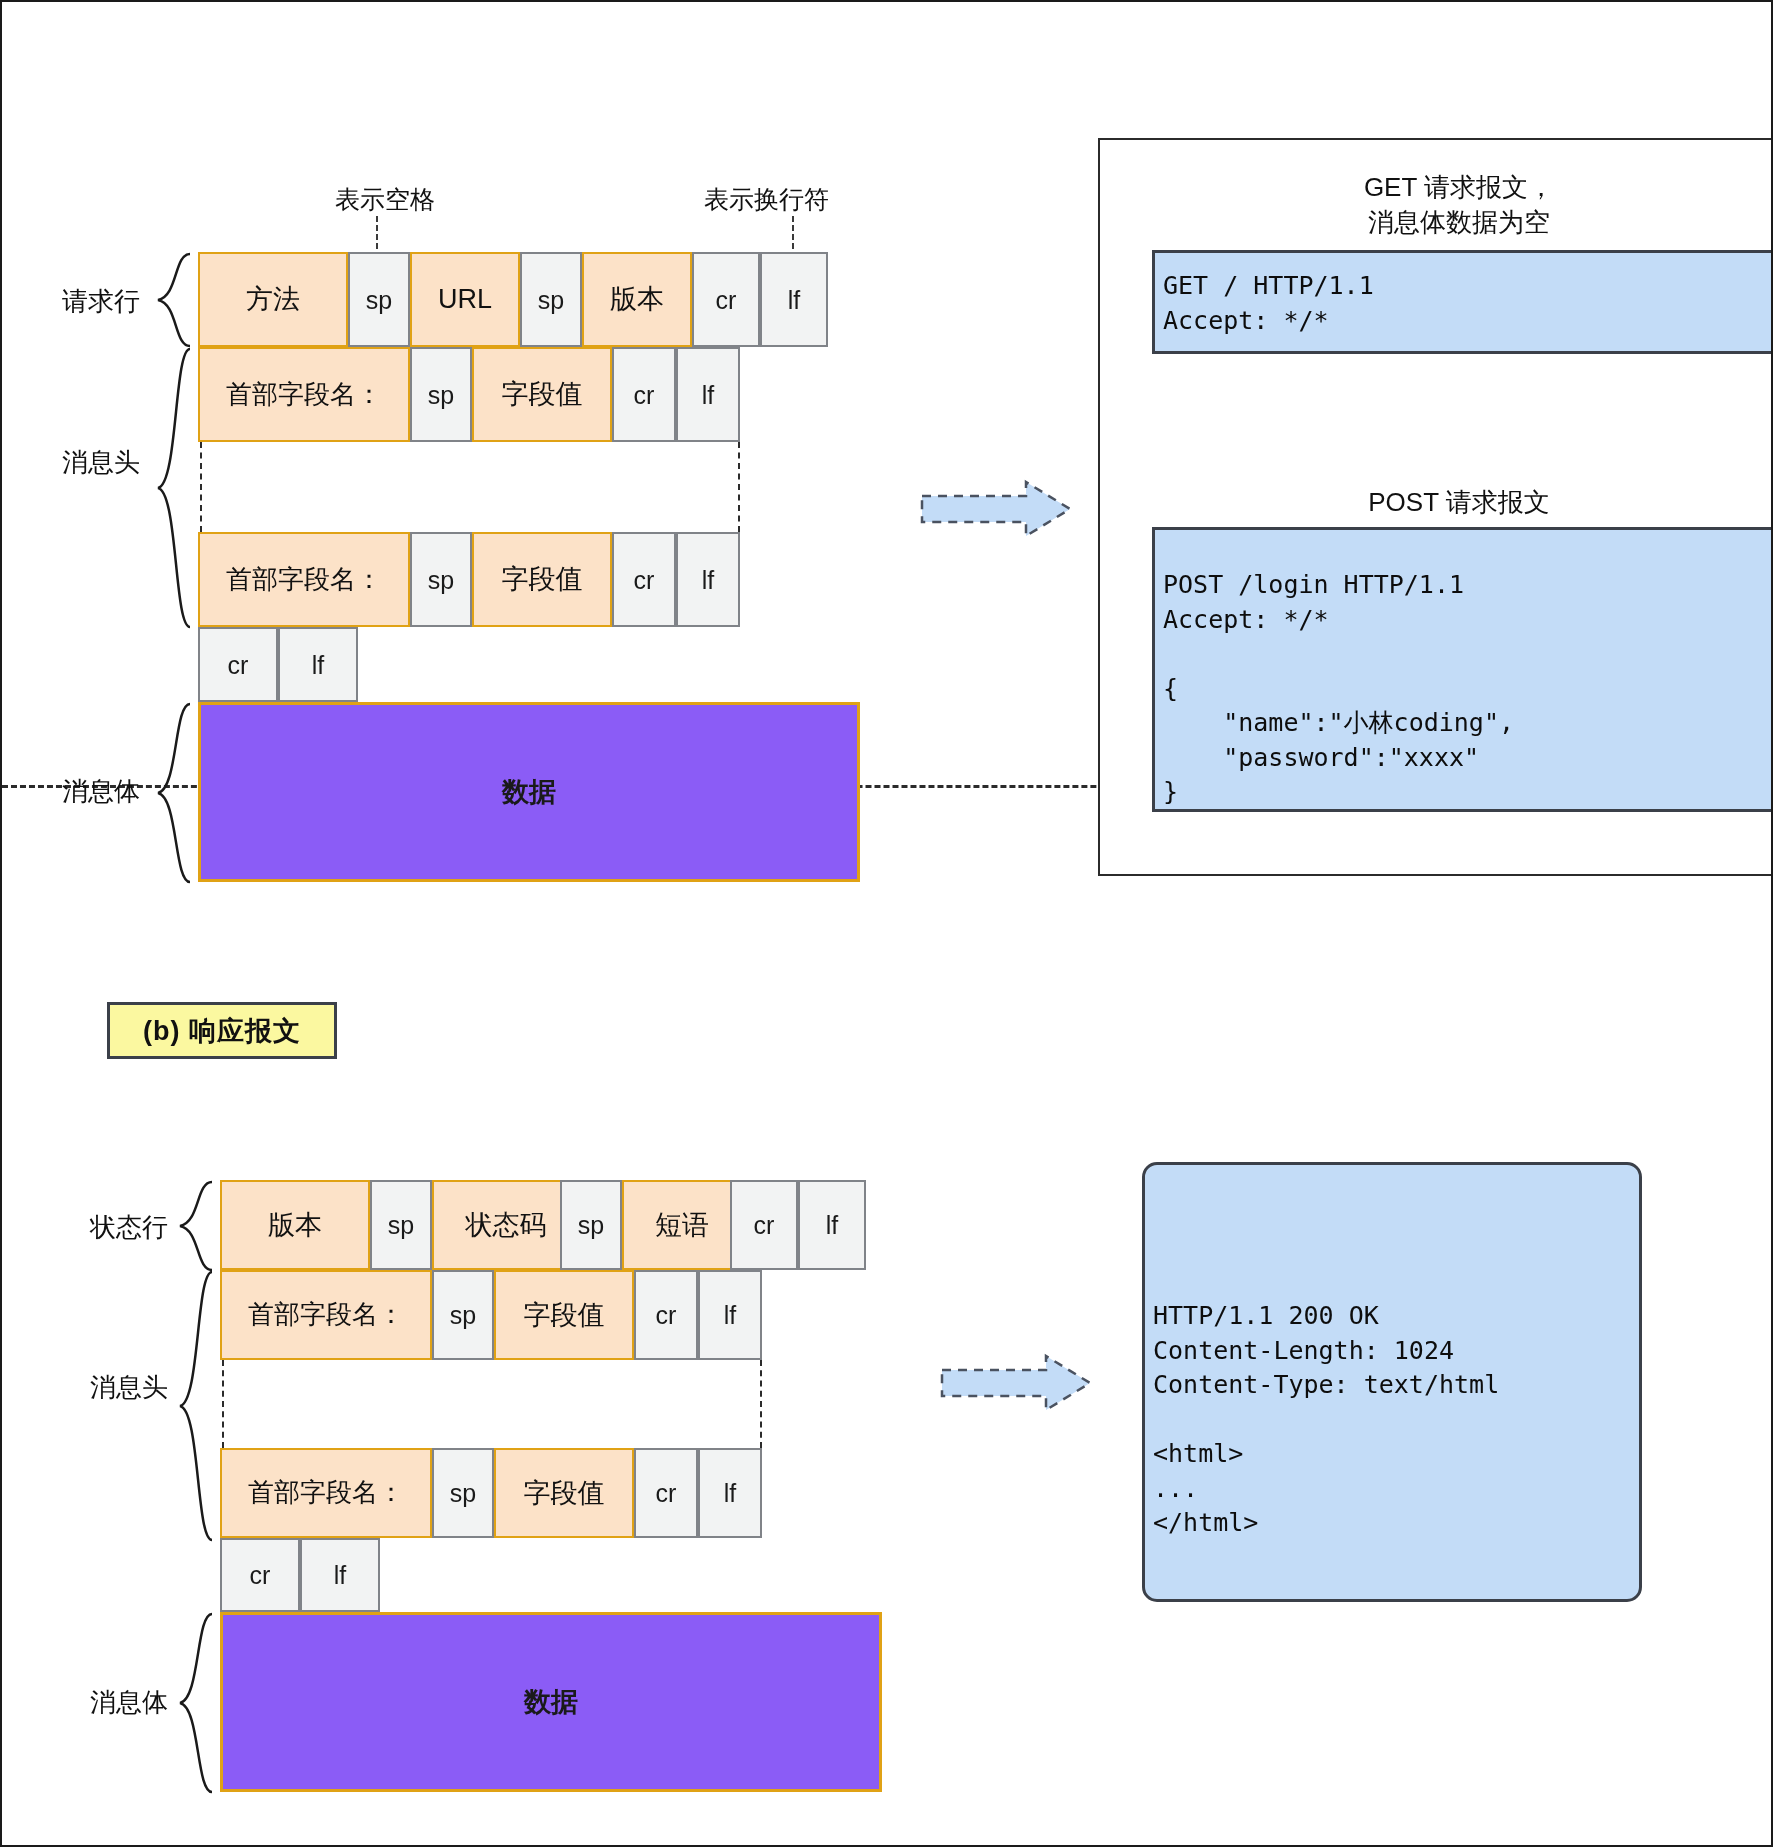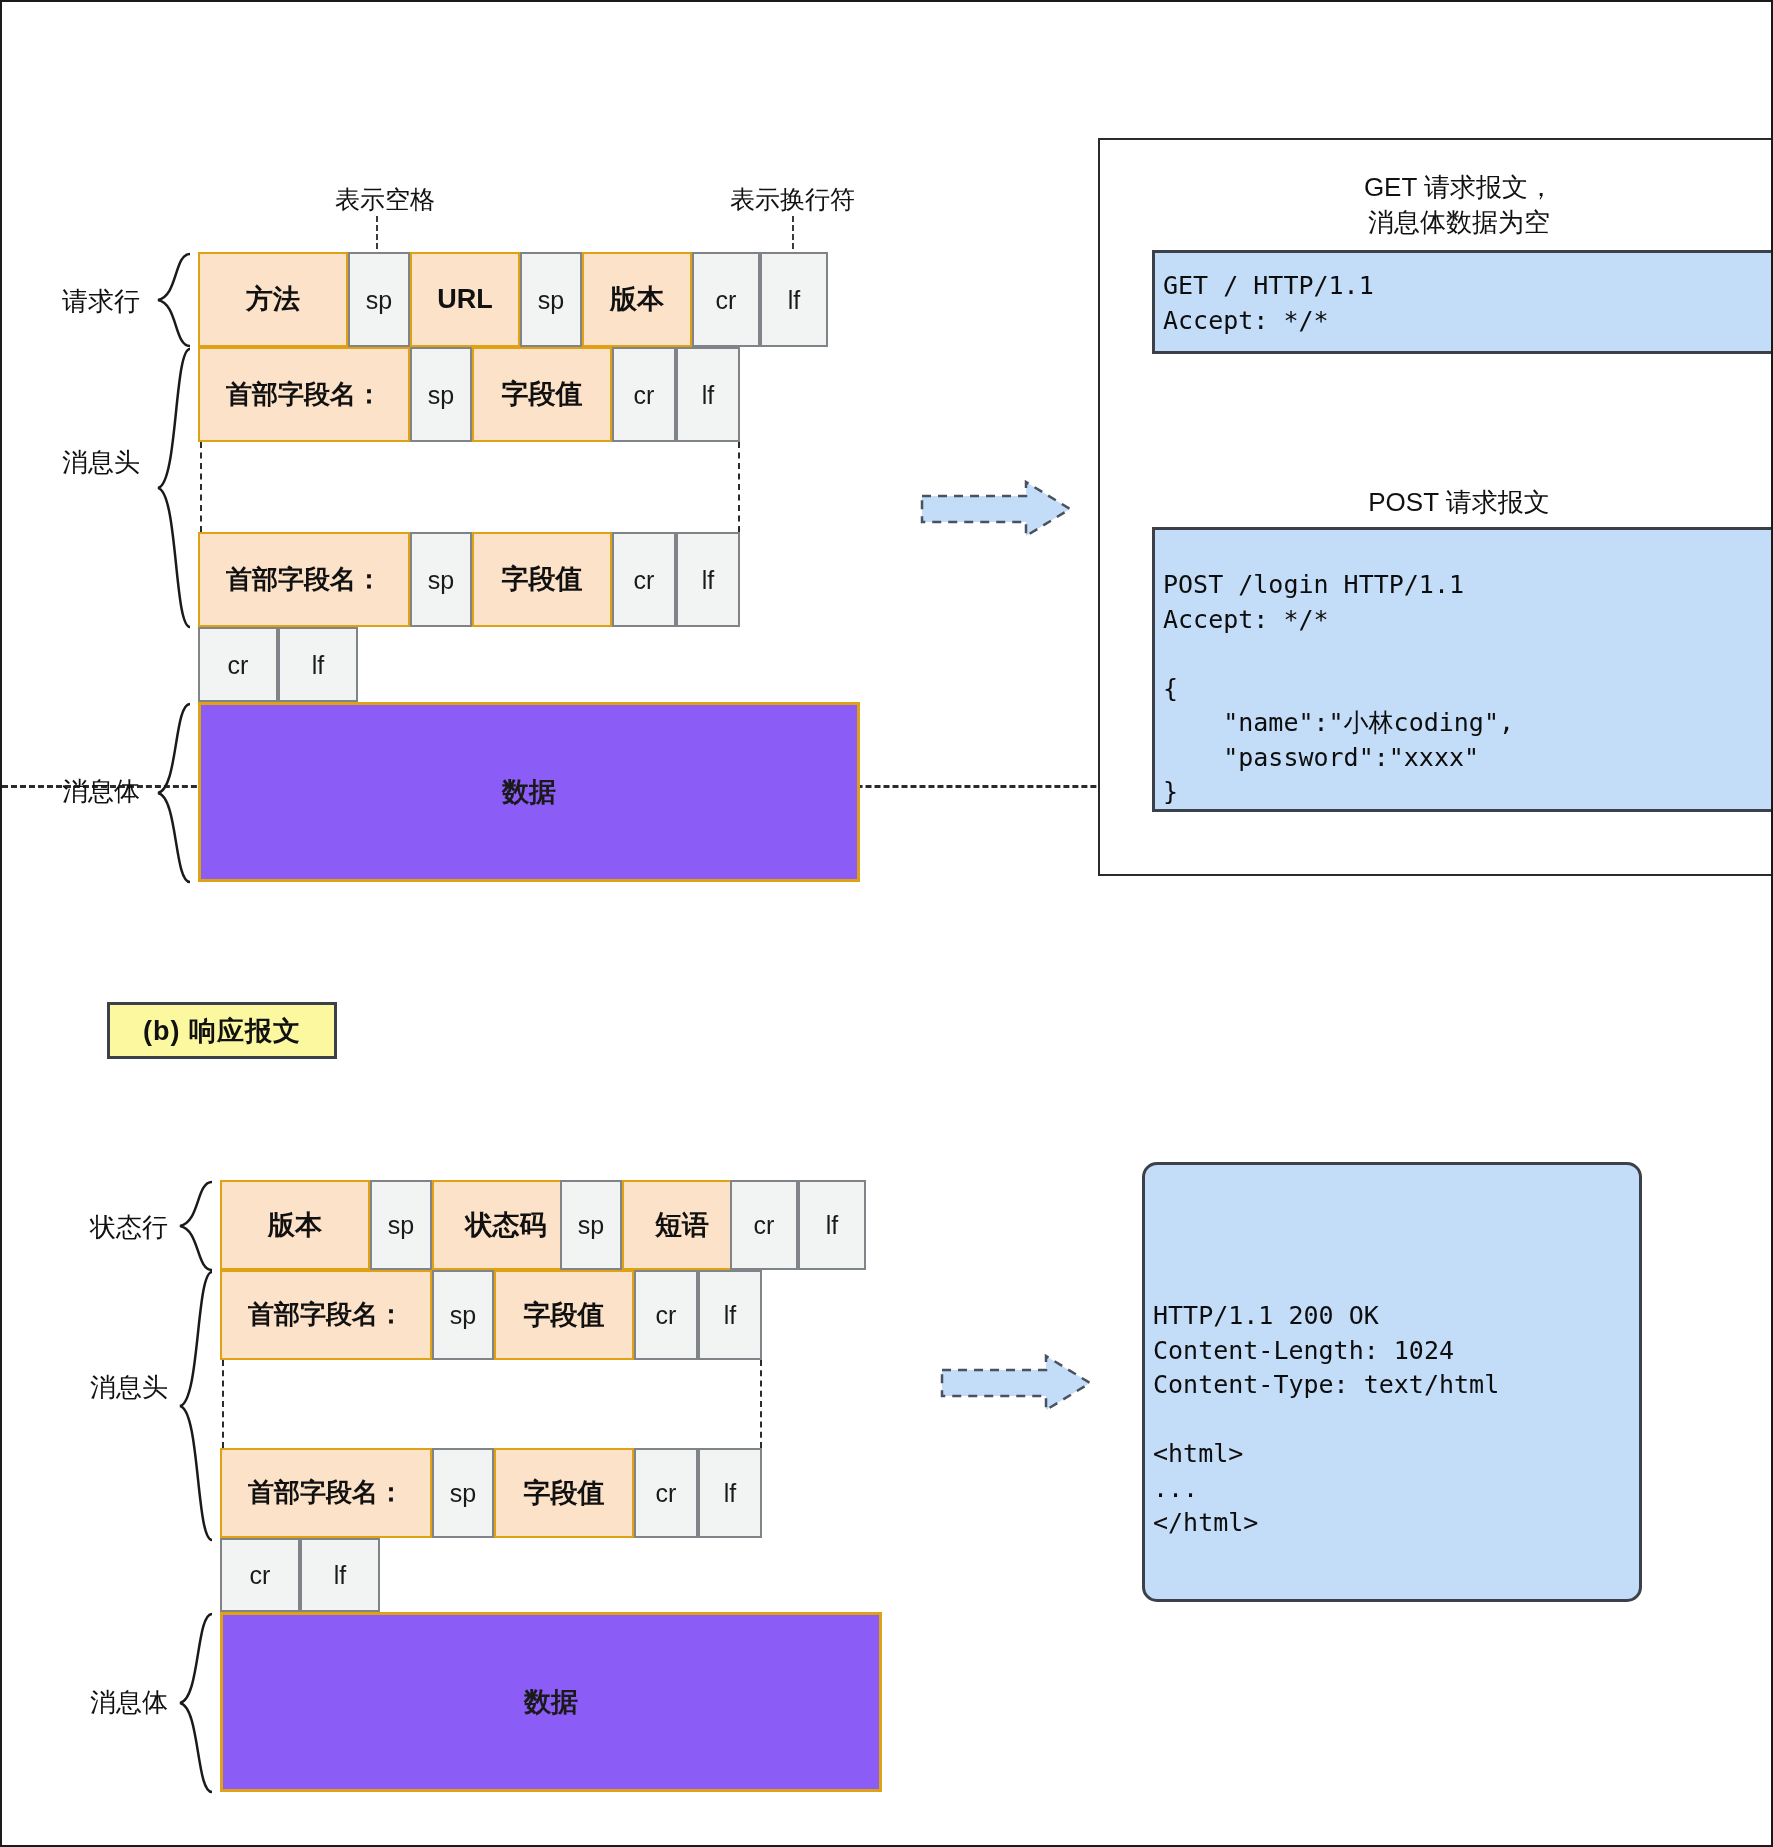--- a/index.html
+++ b/index.html
@@ -42,21 +42,21 @@
   .cell{
     position:absolute;
     box-sizing:border-box;
     display:flex;align-items:center;justify-content:center;
     text-align:center;
     line-height:1.2;
   }
   .cell.orange{
     background:#fce2c8;
     border:2px solid #e0a215;
-    font-weight:bold;
+    font-weight:normal;
     font-size:27px;
     color:#111;
   }
   .cell.grey{
     background:#f2f3f3;
     border:2px solid #808388;
     font-weight:normal;
     font-size:25px;
     color:#1a1a1a;
   }
@@ -134,21 +134,21 @@
 <body>
 
 <div id="page">
 
   <div class="divider" style="top:783px;"></div>
 
 
   <div class="callout" style="left:333px;top:181px;">表示空格</div>
   <div class="leader" style="left:374px;top:214px;height:42px;"></div>
 
-  <div class="callout" style="left:728px;top:181px;">表示换行符</div>
+  <div class="callout" style="left:702px;top:181px;">表示换行符</div>
   <div class="leader" style="left:790px;top:214px;height:42px;"></div>
 
   <div class="cell orange" style="left:196px;top:250px;width:150px;height:95px;">方法</div>
   <div class="cell grey" style="left:346px;top:250px;width:62px;height:95px;">sp</div>
   <div class="cell orange" style="left:408px;top:250px;width:110px;height:95px;">URL</div>
   <div class="cell grey" style="left:518px;top:250px;width:62px;height:95px;">sp</div>
   <div class="cell orange" style="left:580px;top:250px;width:110px;height:95px;">版本</div>
   <div class="cell grey" style="left:690px;top:250px;width:68px;height:95px;">cr</div>
   <div class="cell grey" style="left:758px;top:250px;width:68px;height:95px;">lf</div>
 

